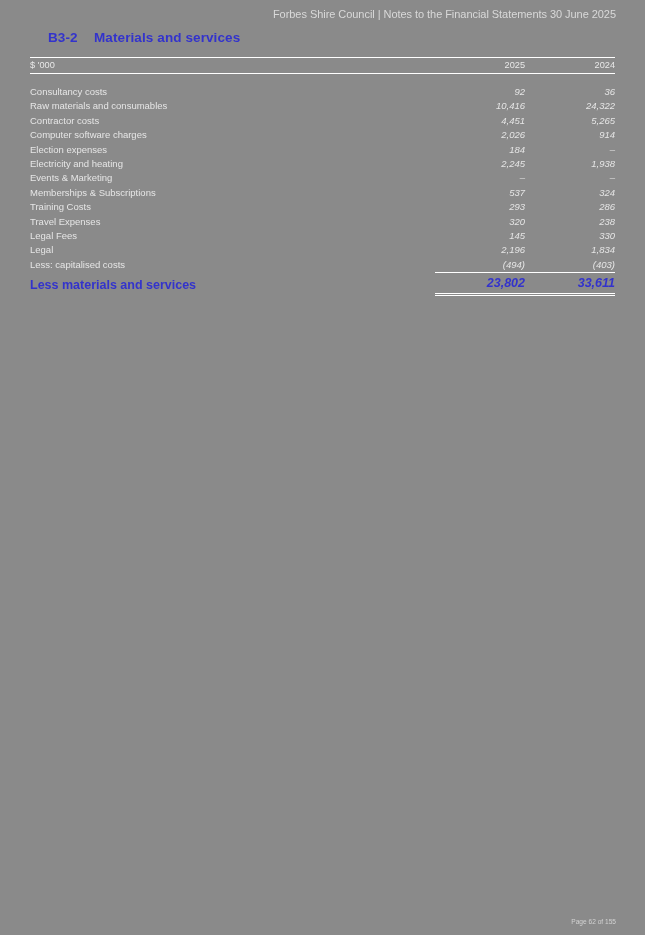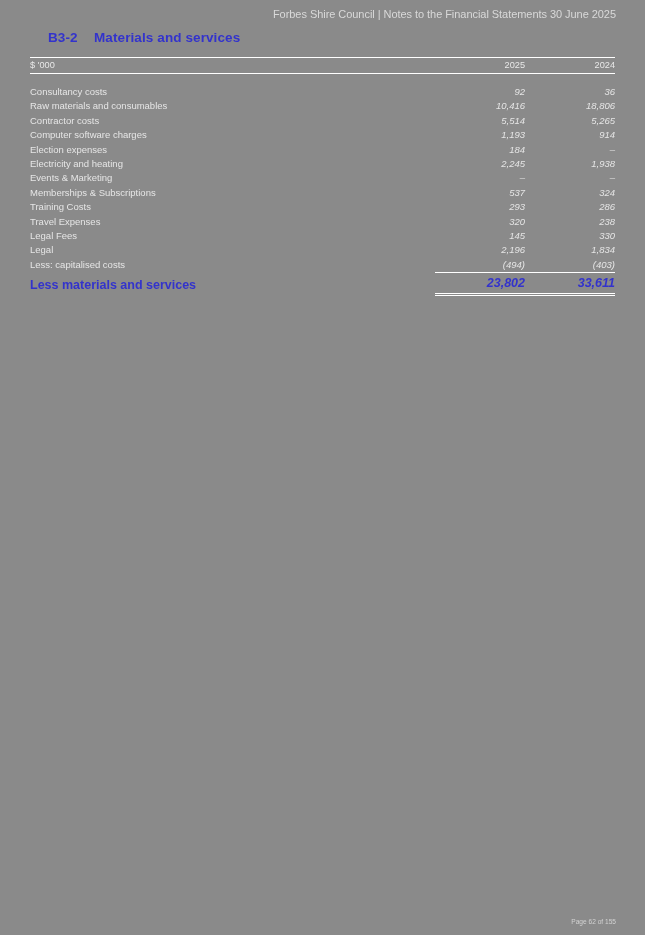--- a/index.html
+++ b/index.html
@@ -157,30 +157,30 @@
           <td></td>
         </tr>
       <tr>
             <td class="lbl">Consultancy costs</td>
             <td class="num">92</td>
             <td class="num">36</td>
           </tr>
           <tr>
             <td class="lbl">Raw materials and consumables</td>
             <td class="num">10,416</td>
-            <td class="num">18,806</td>
+            <td class="num">24,322</td>
           </tr>
           <tr>
             <td class="lbl">Contractor costs</td>
-            <td class="num">5,514</td>
+            <td class="num">4,451</td>
             <td class="num">5,265</td>
           </tr>
           <tr>
             <td class="lbl">Computer software charges</td>
-            <td class="num">1,193</td>
+            <td class="num">2,026</td>
             <td class="num">914</td>
           </tr>
           <tr>
             <td class="lbl">Election expenses</td>
             <td class="num">184</td>
             <td class="num">–</td>
           </tr>
           <tr>
             <td class="lbl">Electricity and heating</td>
             <td class="num">2,245</td>

